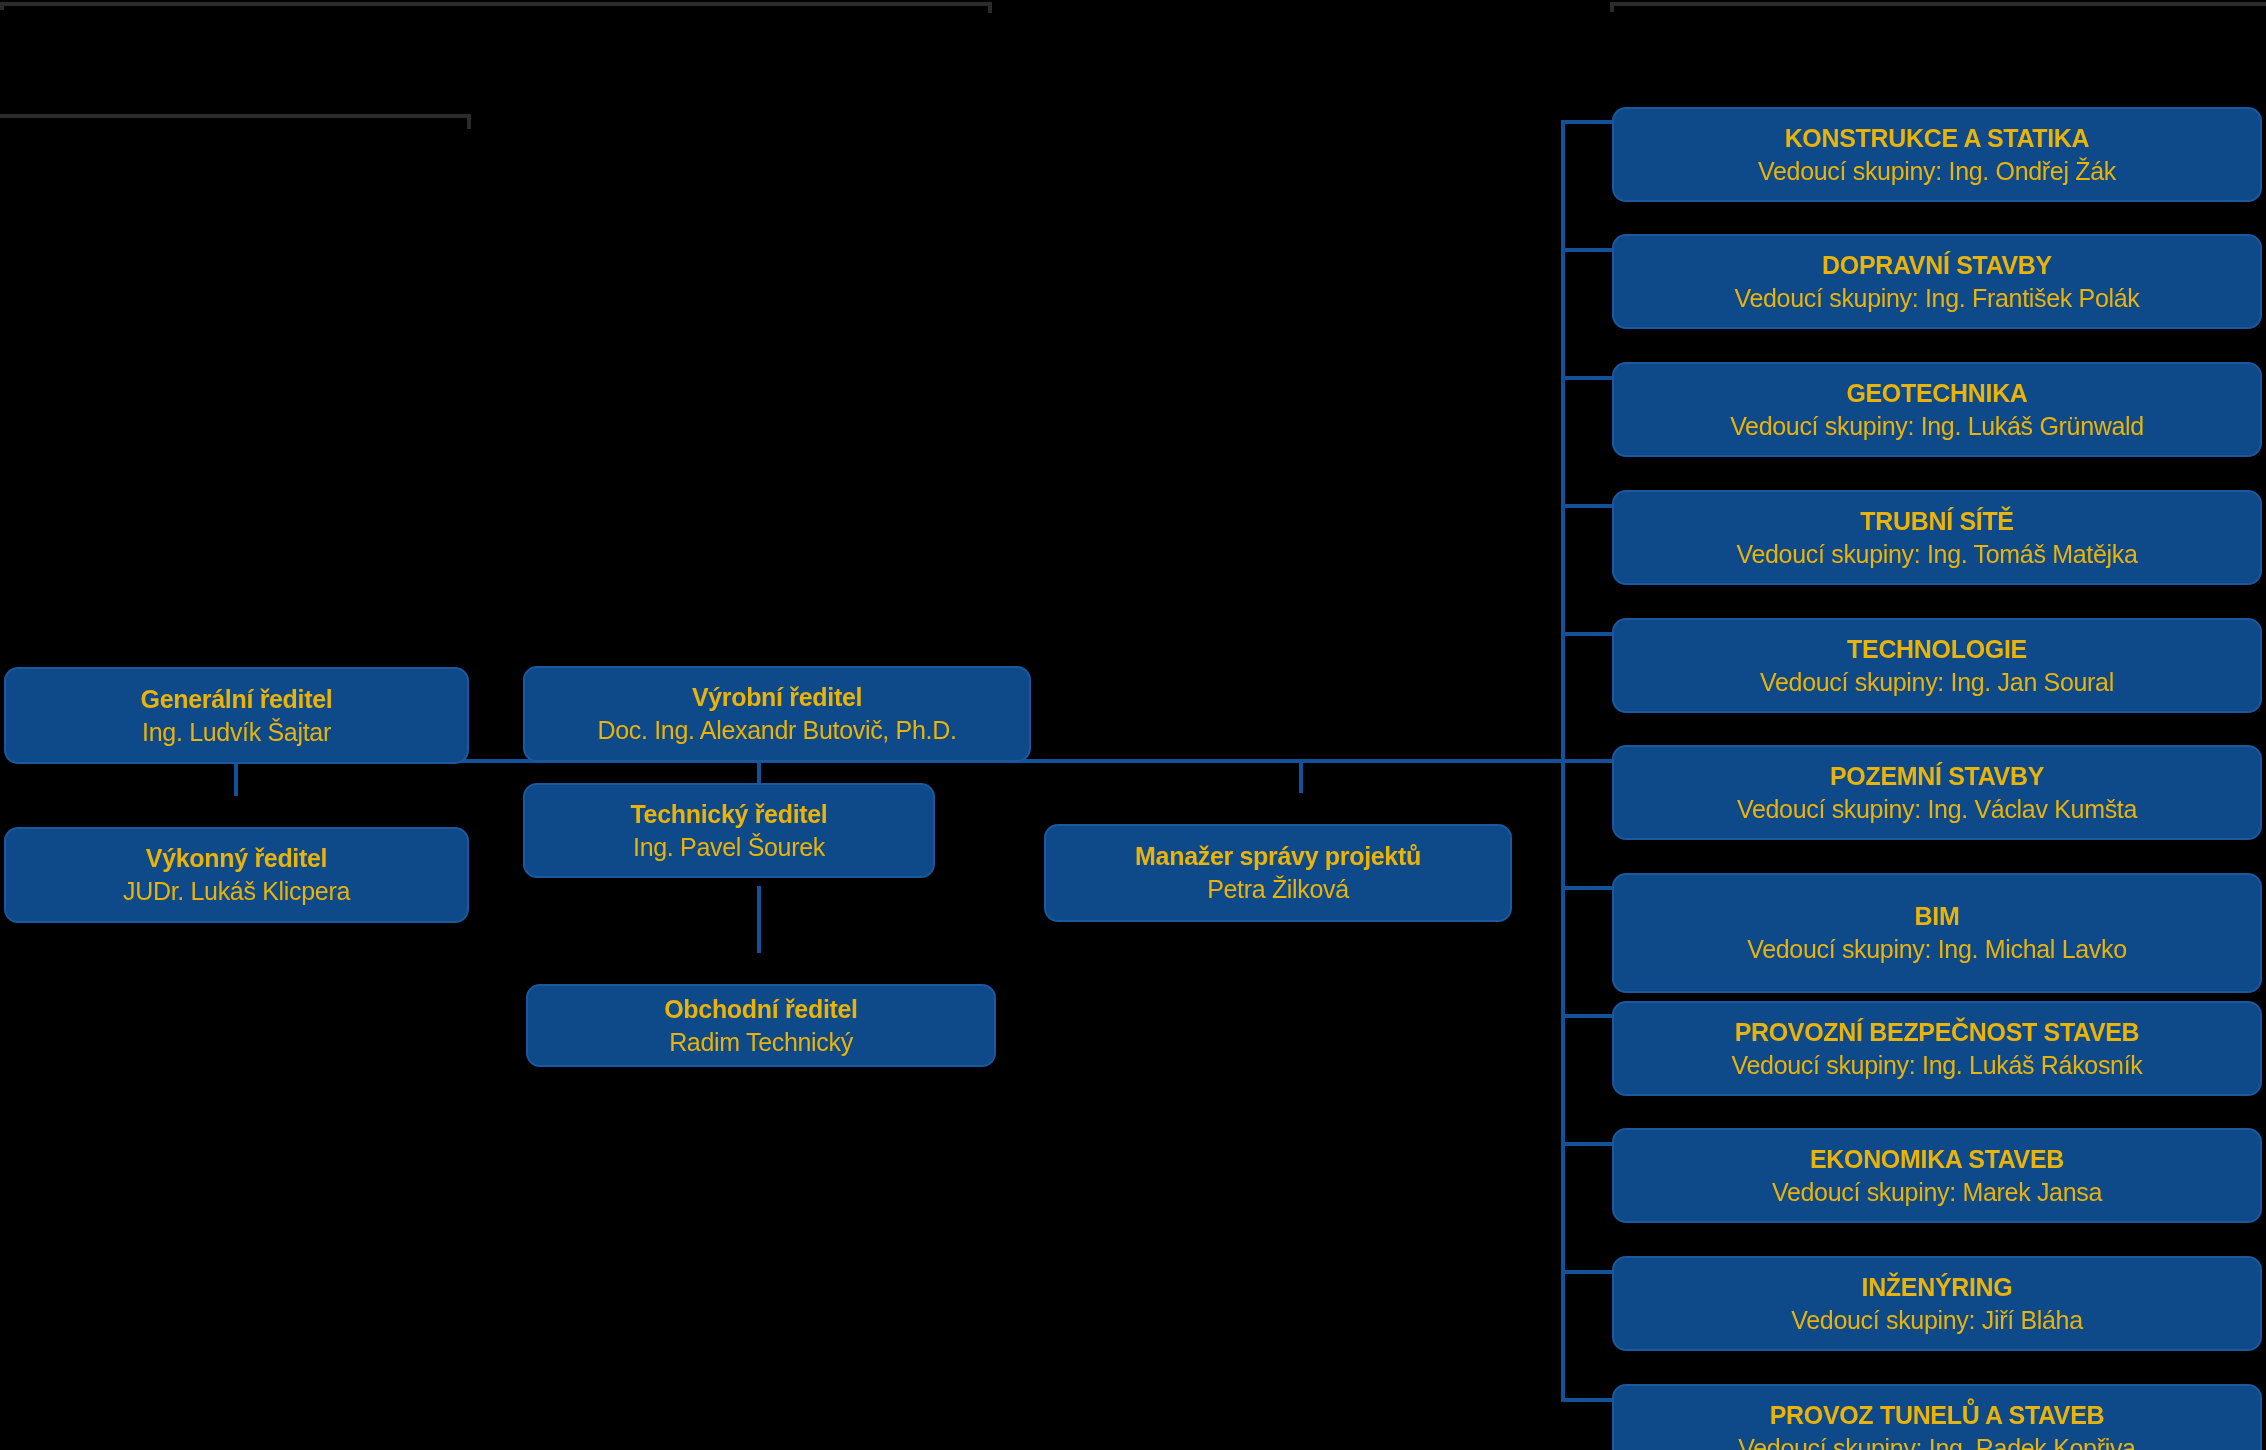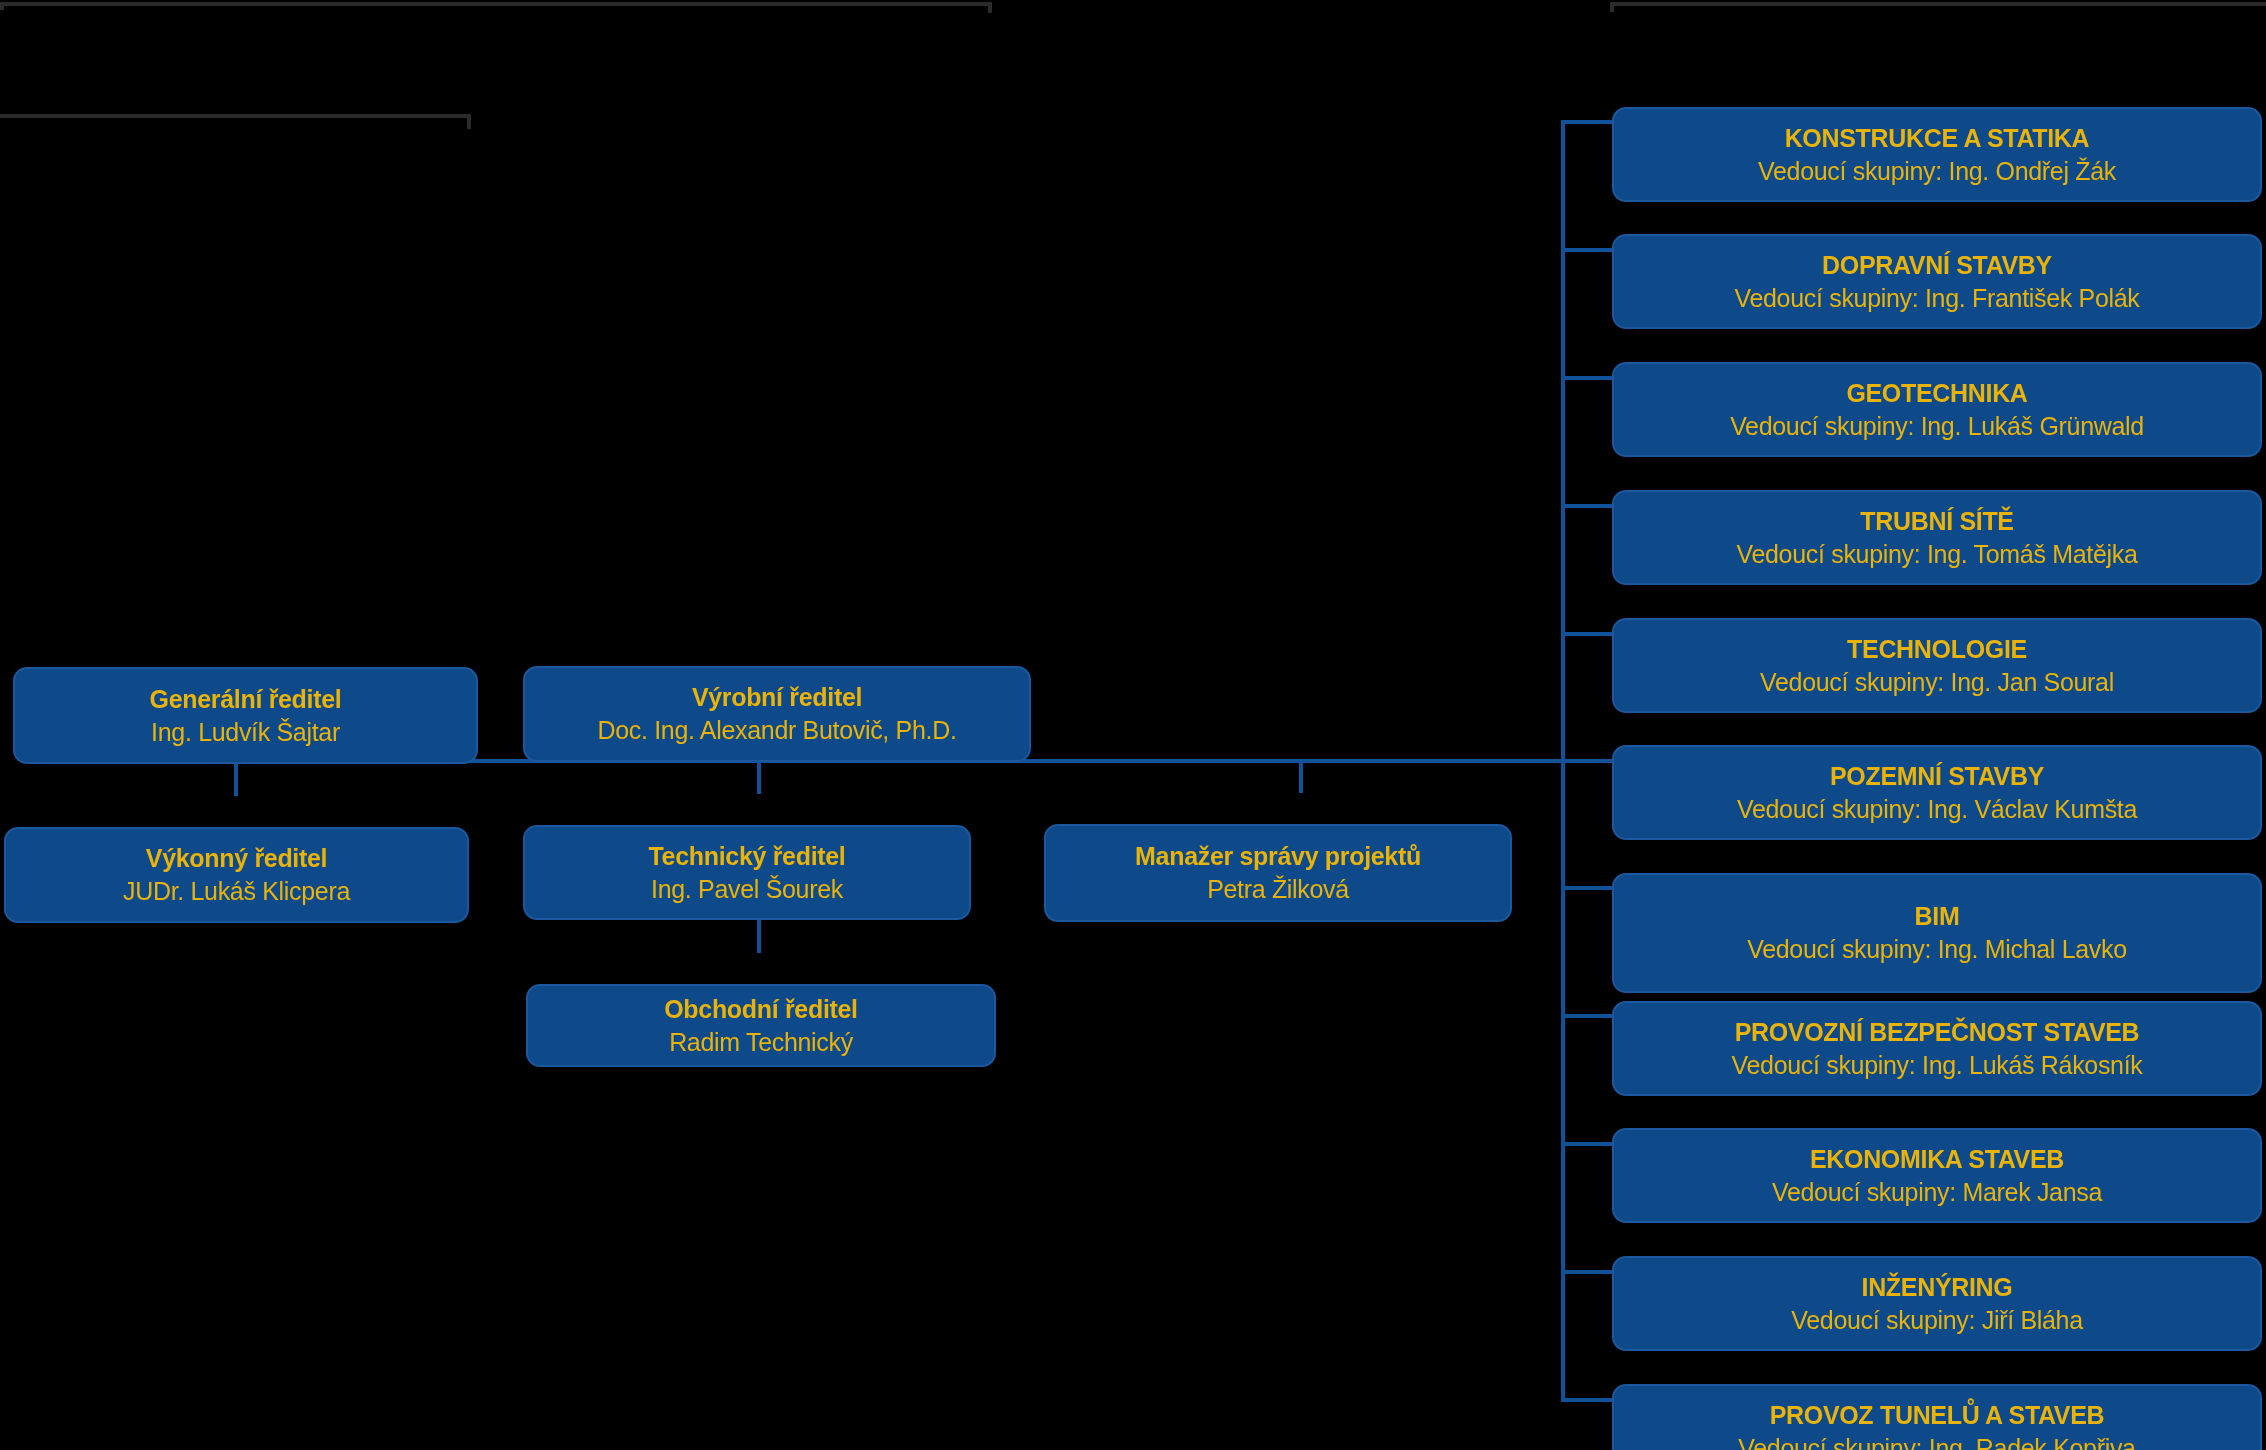--- a/index.html
+++ b/index.html
@@ -56,33 +56,33 @@
   <div class="line h" style="left:1561px;top:248px;width:51px"></div>
   <div class="line h" style="left:1561px;top:376px;width:51px"></div>
   <div class="line h" style="left:1561px;top:504px;width:51px"></div>
   <div class="line h" style="left:1561px;top:632px;width:51px"></div>
   <div class="line h" style="left:1561px;top:886px;width:51px"></div>
   <div class="line h" style="left:1561px;top:1014px;width:51px"></div>
   <div class="line h" style="left:1561px;top:1142px;width:51px"></div>
   <div class="line h" style="left:1561px;top:1270px;width:51px"></div>
   <div class="line h" style="left:1561px;top:1398px;width:51px"></div>
 
-  <div class="box" style="left:13px;top:635px;width:465px;height:97px">
+  <div class="box" style="left:4px;top:635px;width:465px;height:97px">
     <div class="t">Generální ředitel</div>
     <div class="s">Ing. Ludvík Šajtar</div>
   </div>
   <div class="box" style="left:523px;top:634px;width:508px;height:96px">
     <div class="t">Výrobní ředitel</div>
     <div class="s">Doc. Ing. Alexandr Butovič, Ph.D.</div>
   </div>
   <div class="box" style="left:4px;top:795px;width:465px;height:96px">
     <div class="t">Výkonný ředitel</div>
     <div class="s">JUDr. Lukáš Klicpera</div>
   </div>
-  <div class="box" style="left:523px;top:793px;width:448px;height:95px">
+  <div class="box" style="left:523px;top:751px;width:412px;height:95px">
     <div class="t">Technický ředitel</div>
     <div class="s">Ing. Pavel Šourek</div>
   </div>
   <div class="box" style="left:1044px;top:792px;width:468px;height:98px">
     <div class="t">Manažer správy projektů</div>
     <div class="s">Petra Žilková</div>
   </div>
   <div class="box" style="left:526px;top:952px;width:470px;height:83px">
     <div class="t">Obchodní ředitel</div>
     <div class="s">Radim Technický</div>

